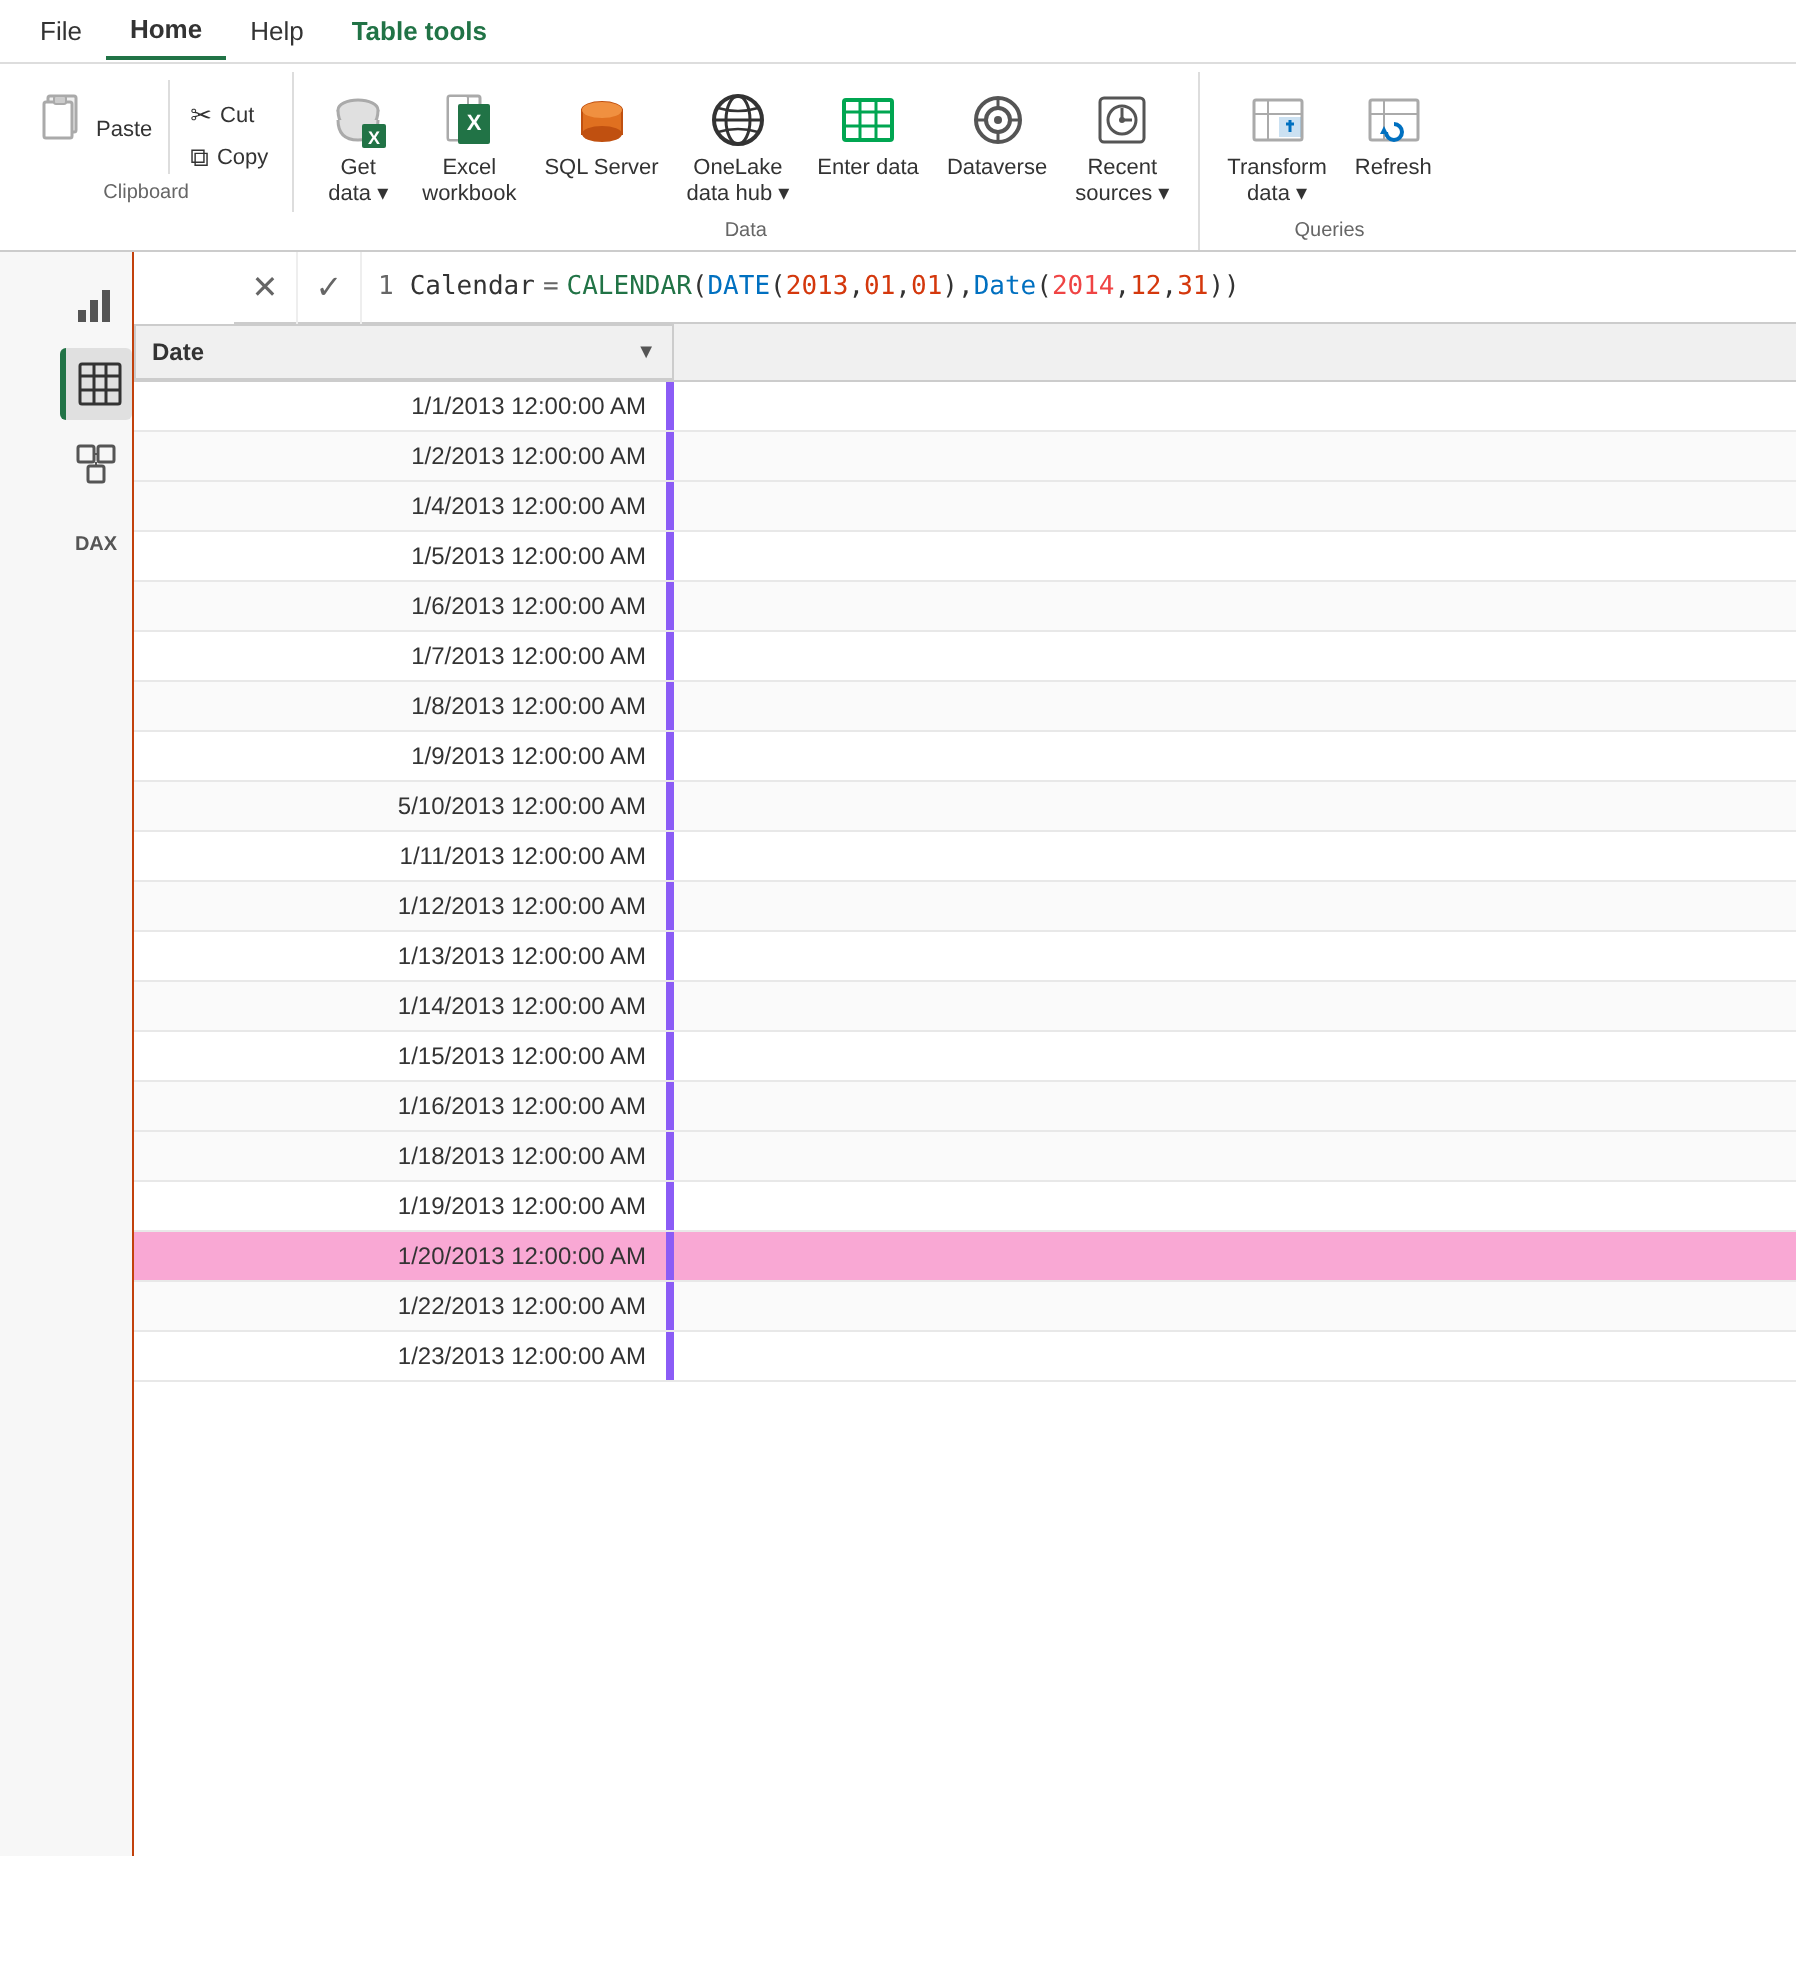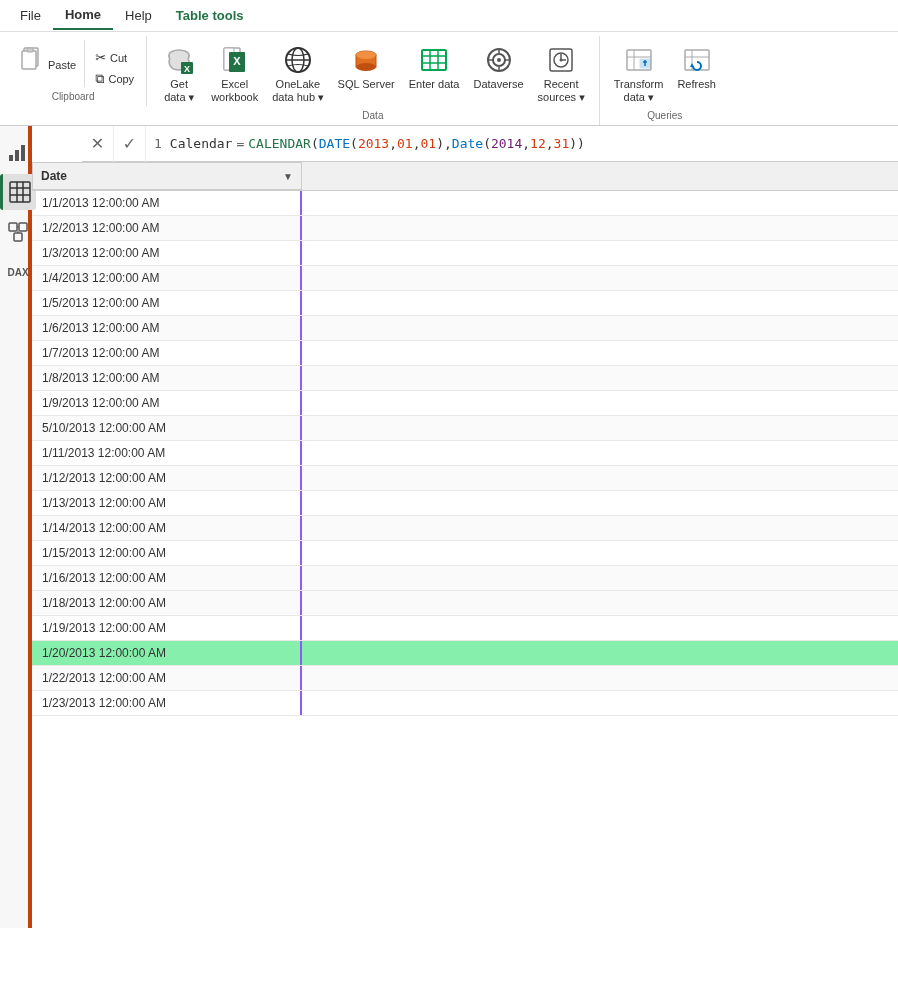--- a/index.html
+++ b/index.html
@@ -166,26 +166,26 @@
     .formula-paren { color: #333; }
     .formula-keyword { color: #0070c0; }
     .formula-comma { color: #333; }
 
     
     .main-area {
       display: flex;
       height: calc(992px - 190px);
     }
     .left-sidebar {
-      width: 32px;
+      width: 67px;
       background: #f7f7f7;
-      border-right: 4px solid #c2410c;
+      border-right: 1px solid #c2410c;
       display: flex;
       flex-direction: column;
-      align-items: flex-start;
+      align-items: flex-end;
       padding: 8px 0;
       gap: 4px;
     }
 
     
     .data-table-area {
       flex: 1;
       overflow: auto;
     }
     .col-header {
@@ -209,21 +209,22 @@
     }
     .data-row {
       display: flex;
       border-bottom: 1px solid #e8e8e8;
     }
     .data-cell {
       width: 270px;
       padding: 5px 10px;
       font-size: 12px;
       color: #333;
-      border-right: 2px solid #8b5cf6;
+      text-align: right;
+      border-right: 4px solid #8b5cf6;
     }
 
     .content-wrapper {
       display: flex;
       flex-direction: column;
       height: 100%;
     }
   </style>
 </head>
 <body>
@@ -291,41 +292,41 @@
               <rect x="9" y="7" width="16" height="20" rx="1" fill="#217346"></rect>
               <text x="17" y="20" font-size="11" fill="white" text-anchor="middle" font-weight="bold">X</text>
             </svg>
           </div>
           <div class="btn-label">Excel<br>workbook</div>
         </div>
 
         <div class="ribbon-btn">
           <div class="icon-area">
             <svg width="30" height="30" viewBox="0 0 30 30">
+              <ellipse cx="15" cy="10" rx="10" ry="4" fill="#e07020" stroke="#c05010" stroke-width="1"></ellipse>
+              <rect x="5" y="10" width="20" height="12" fill="#e07020" stroke="#c05010" stroke-width="1"></rect>
+              <ellipse cx="15" cy="22" rx="10" ry="4" fill="#c05010"></ellipse>
+              <ellipse cx="15" cy="10" rx="10" ry="4" fill="#f09040"></ellipse>
+            </svg>
+          </div>
+          <div class="btn-label">SQL
+Server</div>
+        </div>
+
+        <div class="ribbon-btn">
+          <div class="icon-area">
+            <svg width="30" height="30" viewBox="0 0 30 30">
               <circle cx="15" cy="15" r="12" fill="none" stroke="#333" stroke-width="2"></circle>
               <ellipse cx="15" cy="15" rx="6" ry="12" fill="none" stroke="#333" stroke-width="1.5"></ellipse>
               <line x1="3" y1="15" x2="27" y2="15" stroke="#333" stroke-width="1.5"></line>
               <path d="M5 9 Q15 12 25 9" fill="none" stroke="#333" stroke-width="1.2"></path>
               <path d="M5 21 Q15 18 25 21" fill="none" stroke="#333" stroke-width="1.2"></path>
             </svg>
           </div>
           <div class="btn-label">OneLake<br>data hub ▾</div>
-        </div>
-
-        <div class="ribbon-btn">
-          <div class="icon-area">
-            <svg width="30" height="30" viewBox="0 0 30 30">
-              <ellipse cx="15" cy="10" rx="10" ry="4" fill="#e07020" stroke="#c05010" stroke-width="1"></ellipse>
-              <rect x="5" y="10" width="20" height="12" fill="#e07020" stroke="#c05010" stroke-width="1"></rect>
-              <ellipse cx="15" cy="22" rx="10" ry="4" fill="#c05010"></ellipse>
-              <ellipse cx="15" cy="10" rx="10" ry="4" fill="#f09040"></ellipse>
-            </svg>
-          </div>
-          <div class="btn-label">SQL
-Server</div>
         </div>
 
         <div class="ribbon-btn">
           <div class="icon-area">
             <svg width="30" height="30" viewBox="0 0 30 30">
               <rect x="3" y="5" width="24" height="20" rx="1" fill="#fff" stroke="#00a651" stroke-width="2"></rect>
               <line x1="3" y1="11" x2="27" y2="11" stroke="#00a651" stroke-width="1.5"></line>
               <line x1="11" y1="5" x2="11" y2="25" stroke="#00a651" stroke-width="1.5"></line>
               <line x1="19" y1="5" x2="19" y2="25" stroke="#00a651" stroke-width="1.5"></line>
               <line x1="3" y1="18" x2="27" y2="18" stroke="#00a651" stroke-width="1.5"></line>
@@ -446,21 +447,21 @@
             <span class="formula-paren">(</span>
             <span style="color:#d4380d">2013</span>
             <span class="formula-comma">,</span>
             <span style="color:#d4380d">01</span>
             <span class="formula-comma">,</span>
             <span style="color:#d4380d">01</span>
             <span class="formula-paren">)</span>
             <span class="formula-comma">,</span>
             <span class="formula-keyword">Date</span>
             <span class="formula-paren">(</span>
-            <span style="color:#701a75">2014</span>
+            <span style="color:#ef4444">2014</span>
             <span class="formula-comma">,</span>
             <span style="color:#d4380d">12</span>
             <span class="formula-comma">,</span>
             <span style="color:#d4380d">31</span>
             <span class="formula-paren">))</span>
         </div>
       </div>
 
       <div class="col-header">
         <div class="col-header-cell">
@@ -469,23 +470,20 @@
         </div>
       </div>
 
       <div id="table-rows">
       <div class="data-row">
             <div class="data-cell">1/1/2013 12:00:00 AM</div>
           </div>
           <div class="data-row" style="background: rgb(250, 250, 250);">
             <div class="data-cell">1/2/2013 12:00:00 AM</div>
           </div>
-          <div class="data-row">
-            <div class="data-cell">1/3/2013 12:00:00 AM</div>
-          </div>
           <div class="data-row" style="background: rgb(250, 250, 250);">
             <div class="data-cell">1/4/2013 12:00:00 AM</div>
           </div>
           <div class="data-row">
             <div class="data-cell">1/5/2013 12:00:00 AM</div>
           </div>
           <div class="data-row" style="background: rgb(250, 250, 250);">
             <div class="data-cell">1/6/2013 12:00:00 AM</div>
           </div>
           <div class="data-row">
@@ -517,21 +515,21 @@
           </div>
           <div class="data-row" style="background: rgb(250, 250, 250);">
             <div class="data-cell">1/16/2013 12:00:00 AM</div>
           </div>
           <div class="data-row" style="background: rgb(250, 250, 250);">
             <div class="data-cell">1/18/2013 12:00:00 AM</div>
           </div>
           <div class="data-row">
             <div class="data-cell">1/19/2013 12:00:00 AM</div>
           </div>
-          <div class="data-row" style="background: #86efac;">
+          <div class="data-row" style="background: #f9a8d4;">
             <div class="data-cell">1/20/2013 12:00:00 AM</div>
           </div>
           <div class="data-row" style="background: rgb(250, 250, 250);">
             <div class="data-cell">1/22/2013 12:00:00 AM</div>
           </div>
           <div class="data-row">
             <div class="data-cell">1/23/2013 12:00:00 AM</div>
           </div>
         </div>
     </div>

